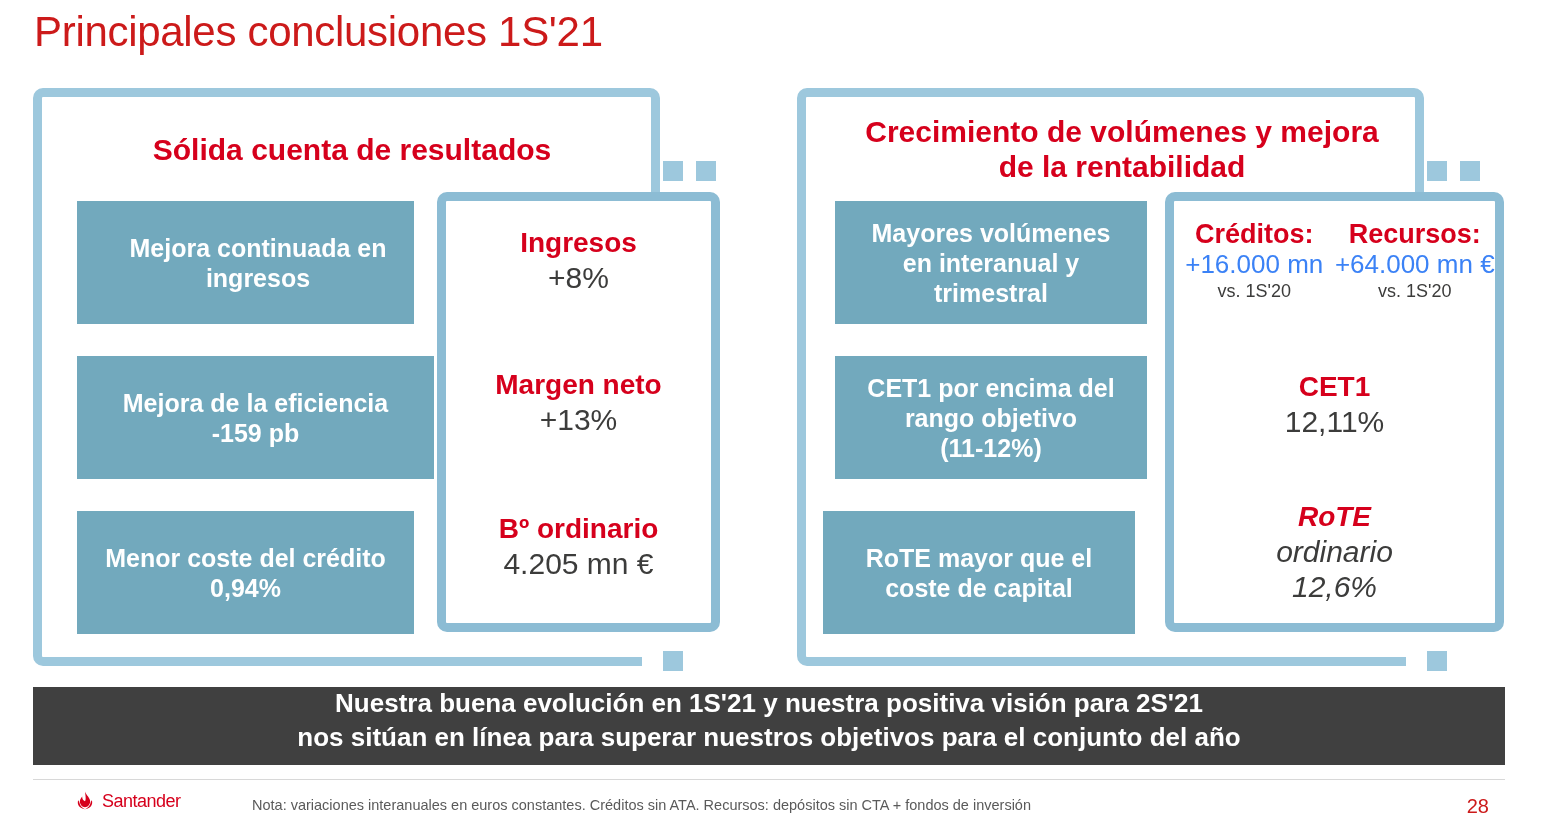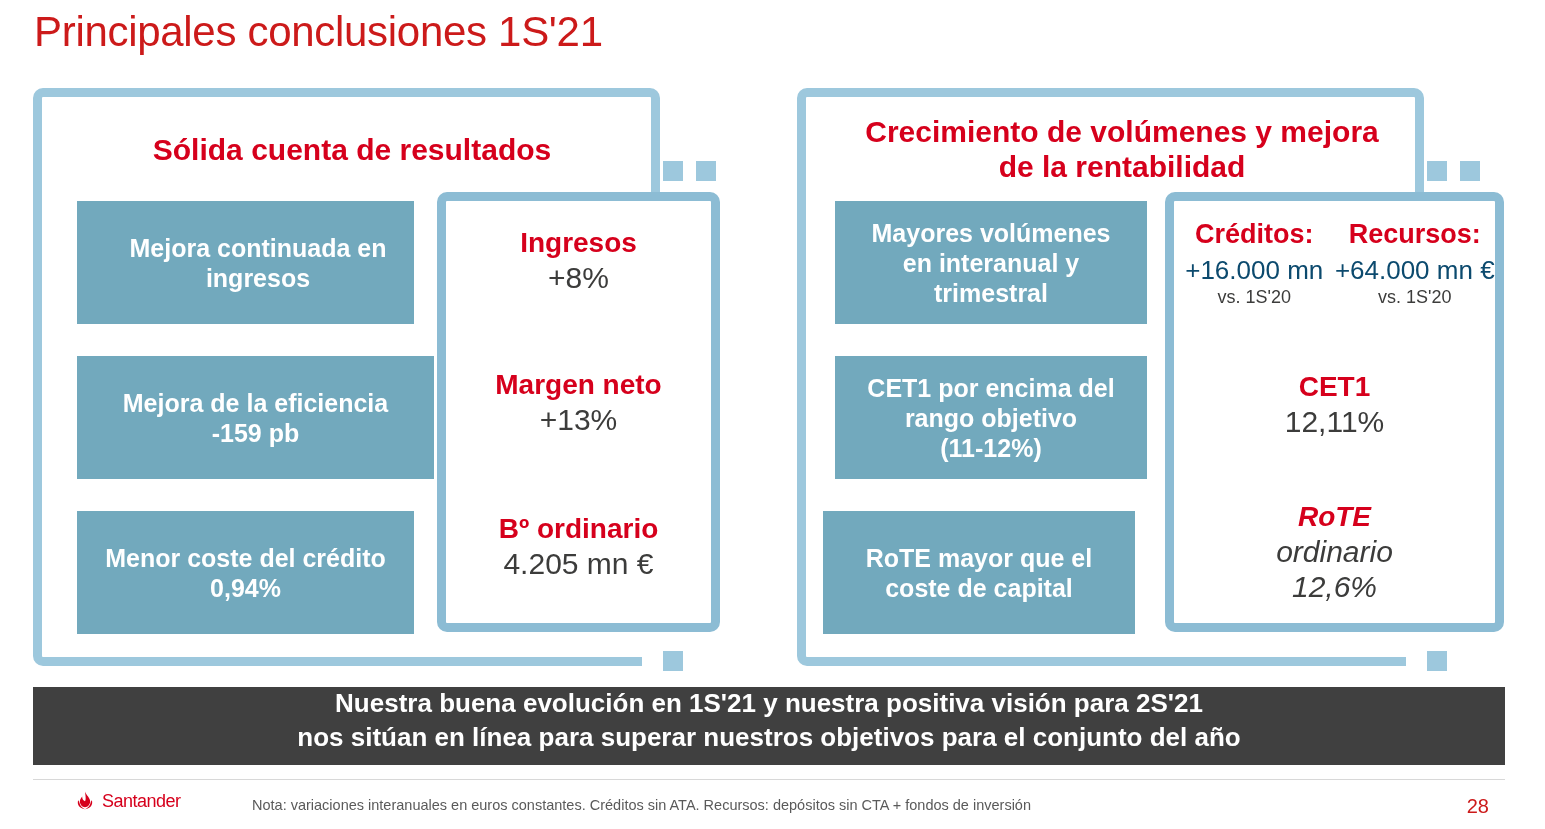--- a/index.html
+++ b/index.html
@@ -126,25 +126,25 @@
     text-align: center;
     line-height: 1.12;
   }
   .dual-col .label {
     color: #d6001c;
     font-weight: bold;
     font-size: 27px;
     display: block;
   }
   .dual-col .value {
-    color: #0c4a6e;
+    color: #3b82f6;
     font-size: 26px;
     display: block;
     white-space: nowrap;
-    margin-top: 7px;
+    margin-top: 1px;
   }
   .dual-col .sub {
     color: #3c3c3b;
     font-size: 18px;
     display: block;
     margin-top: 2px;
   }
 
   
   #banner {

